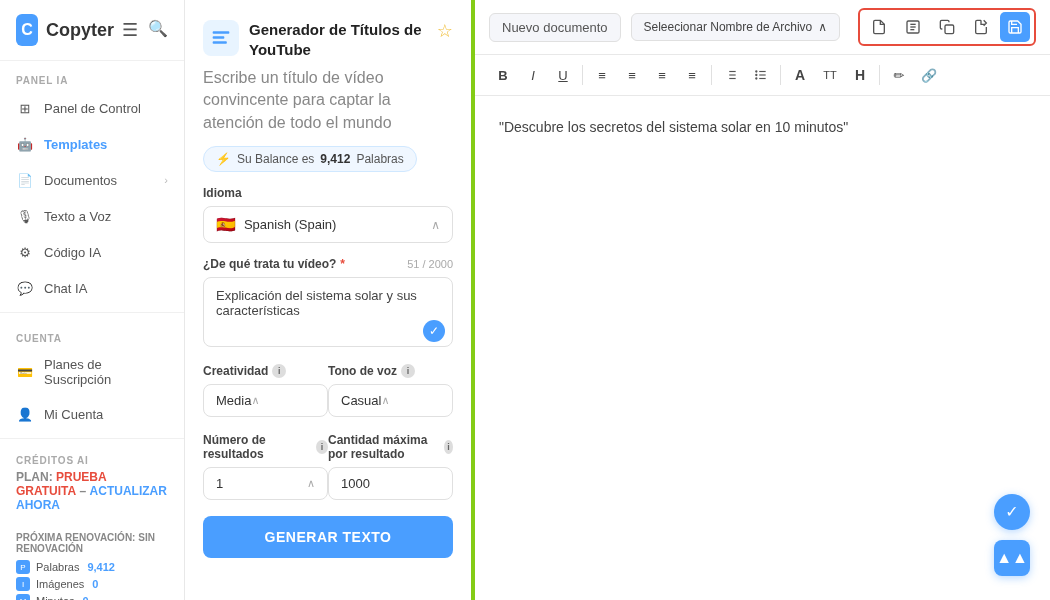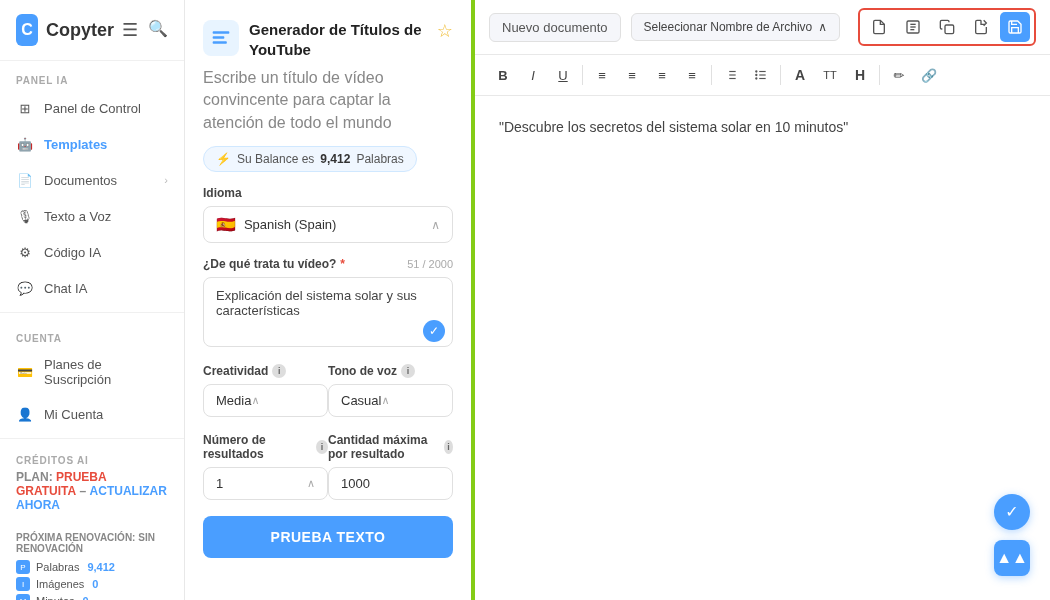--- a/index.html
+++ b/index.html
@@ -259,21 +259,21 @@
             <span>Cantidad máxima por resultado</span>
             <span class="info-icon">i</span>
           </div>
           <div class="num-field">
             <span class="num-val">1000</span>
           </div>
         </div>
       </div>
 
       <button class="generate-btn">
-        <span>PRUEBA TEXTO</span>
+        <span>GENERAR TEXTO</span>
       </button>
     </div>
 
     <div class="right-panel">
 
       <div class="right-toolbar">
         <div class="doc-name-area">
           <span class="doc-name">Nuevo documento</span>
           <div class="select-archivo">
             <span>Seleecionar Nombre de Archivo</span>

